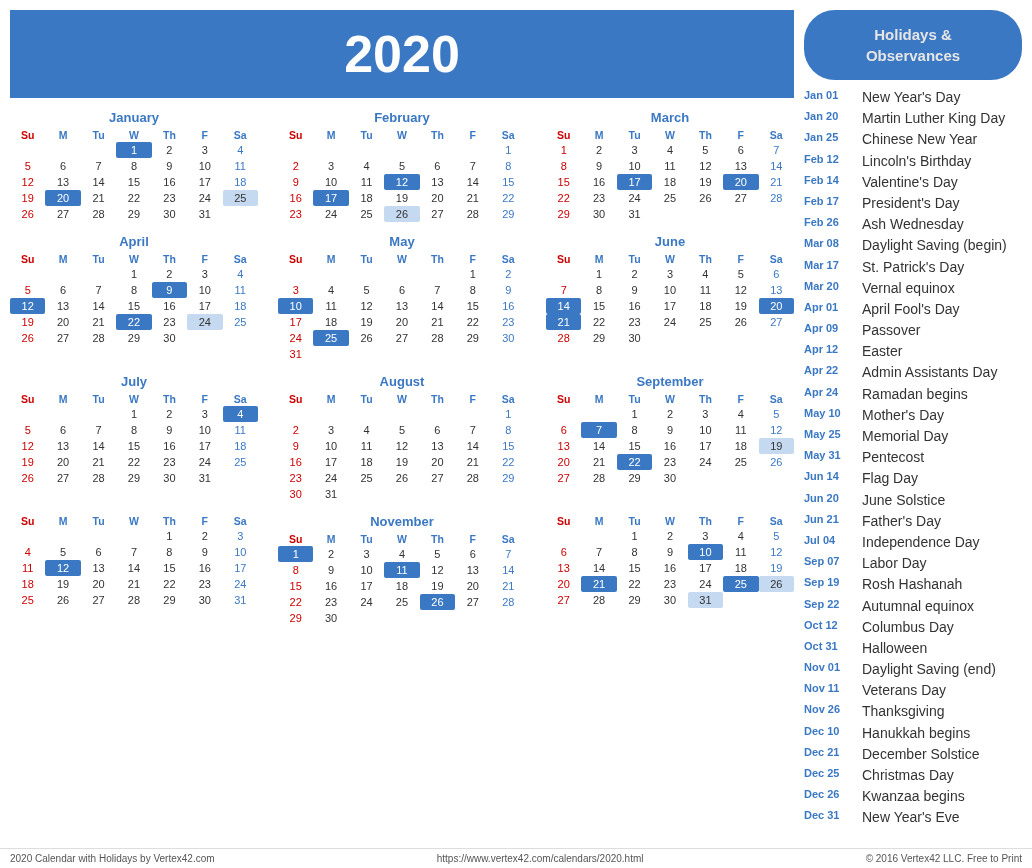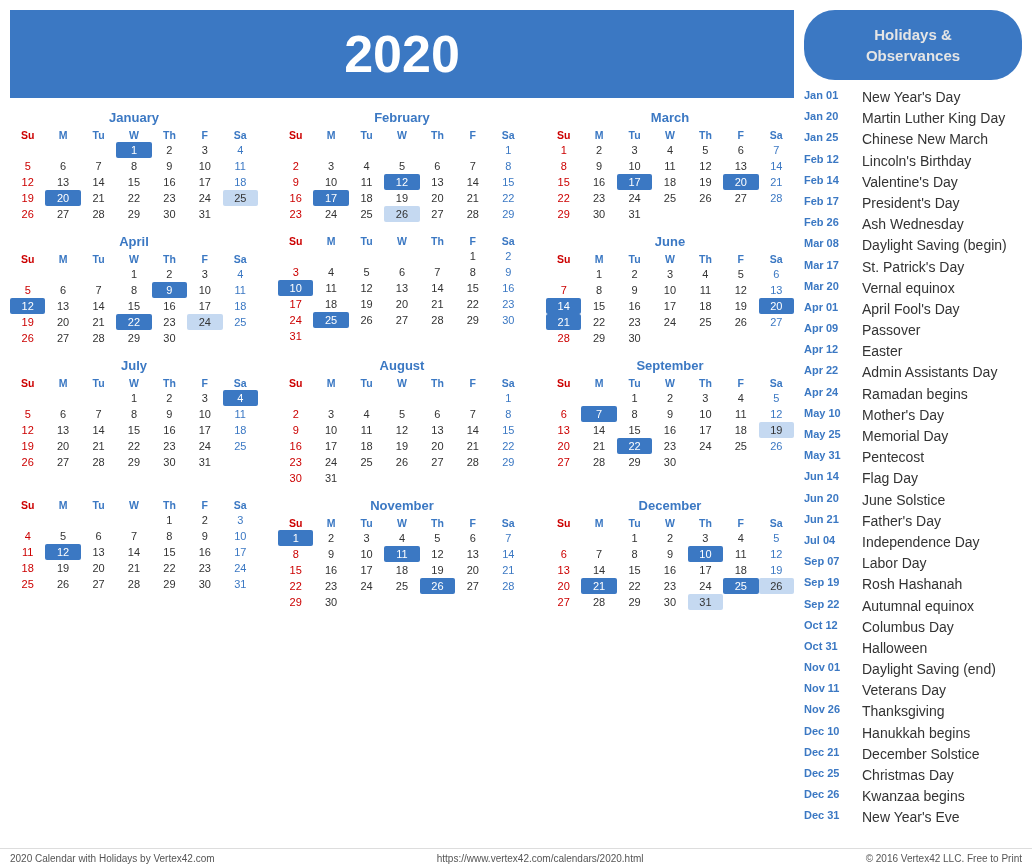--- a/index.html
+++ b/index.html
@@ -371,20 +371,21 @@
                 <td>28</td>
                 <td>29</td>
                 <td>30</td>
                 <td></td>
                 <td></td>
               </tr>
             </tbody>
           </table>
         </div>
         <div class="month-block">
+          <div class="month-title">May</div>
           <table class="month-table">
             <thead>
               <tr>
                 <th style="color: rgb(204, 0, 0);">Su</th>
                 <th>M</th>
                 <th>Tu</th>
                 <th>W</th>
                 <th>Th</th>
                 <th>F</th>
                 <th>Sa</th>
@@ -828,21 +829,20 @@
                 <td></td>
                 <td></td>
                 <td></td>
                 <td></td>
                 <td></td>
               </tr>
             </tbody>
           </table>
         </div>
         <div class="month-block">
-          <div class="month-title">December</div>
           <table class="month-table">
             <thead>
               <tr>
                 <th style="color: rgb(204, 0, 0);">Su</th>
                 <th>M</th>
                 <th>Tu</th>
                 <th>W</th>
                 <th>Th</th>
                 <th>F</th>
                 <th>Sa</th>
@@ -905,21 +905,21 @@
         <div class="holiday-item">
           <span class="holiday-date">Jan 01</span>
           <span class="holiday-name">New Year's Day</span>
         </div>
         <div class="holiday-item">
           <span class="holiday-date">Jan 20</span>
           <span class="holiday-name">Martin Luther King Day</span>
         </div>
         <div class="holiday-item">
           <span class="holiday-date">Jan 25</span>
-          <span class="holiday-name">Chinese New March</span>
+          <span class="holiday-name">Chinese New Year</span>
         </div>
         <div class="holiday-item">
           <span class="holiday-date">Feb 12</span>
           <span class="holiday-name">Lincoln's Birthday</span>
         </div>
         <div class="holiday-item">
           <span class="holiday-date">Feb 14</span>
           <span class="holiday-name">Valentine's Day</span>
         </div>
         <div class="holiday-item">

